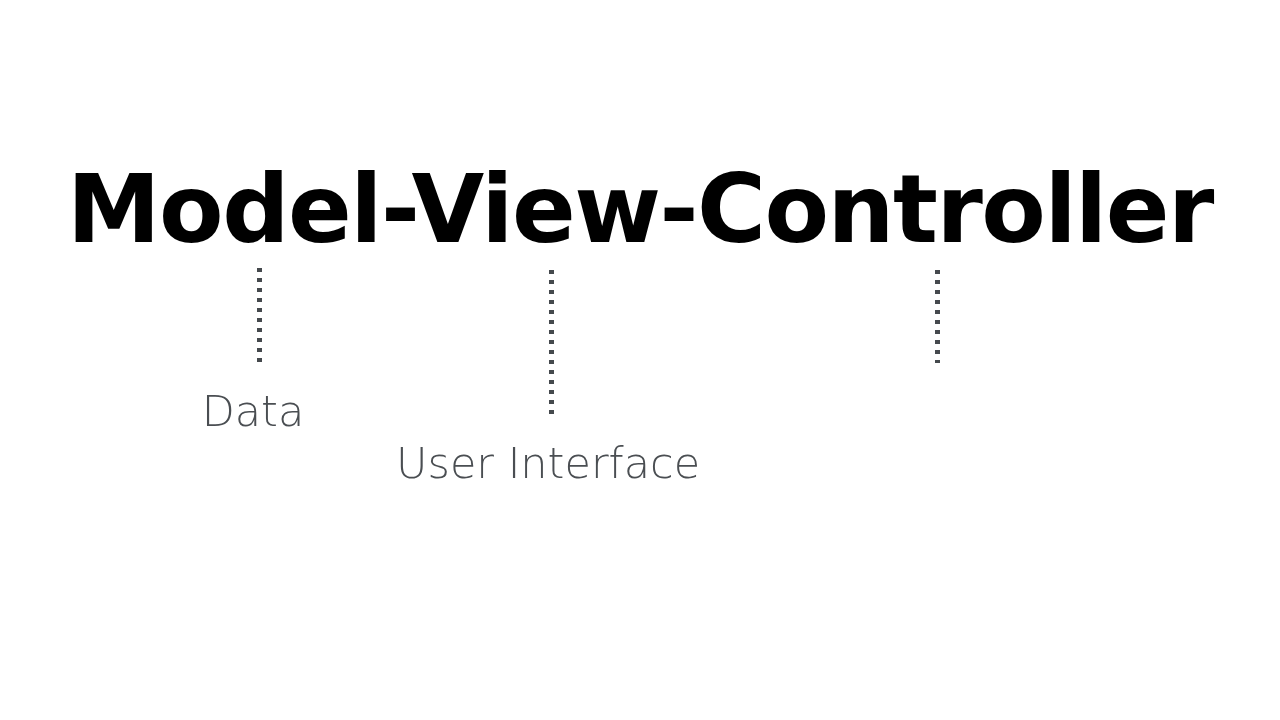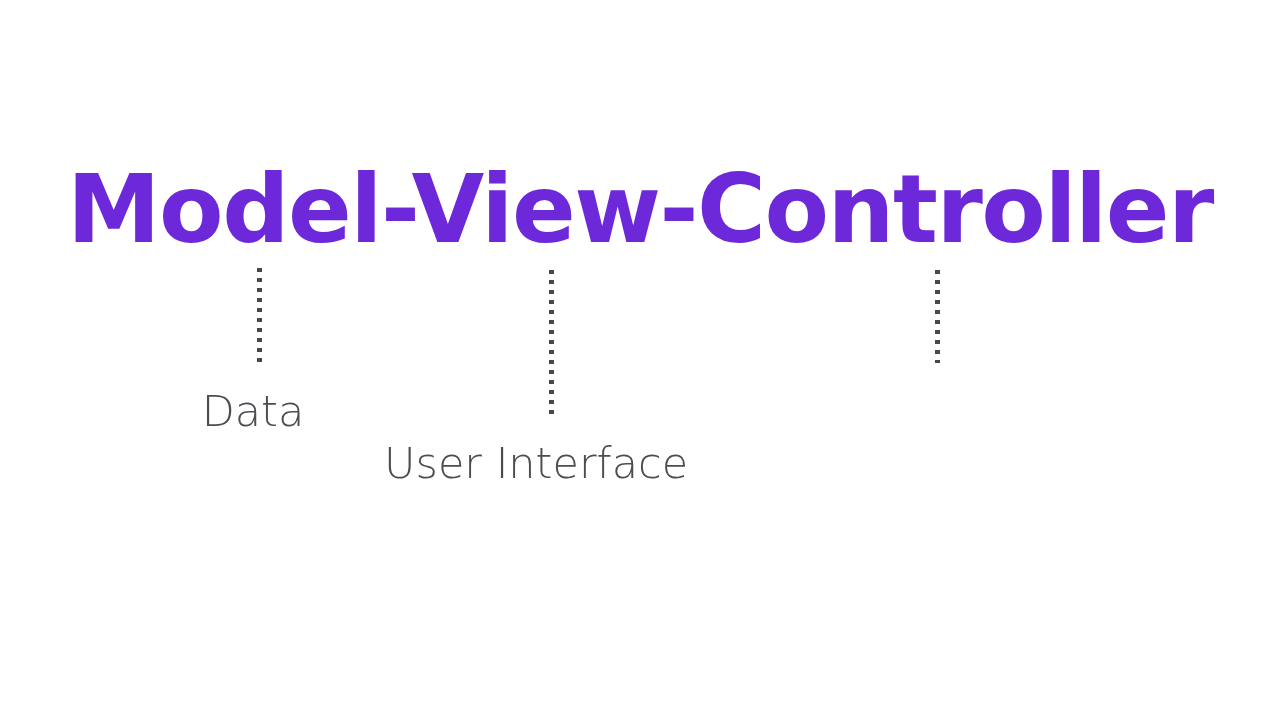--- a/index.html
+++ b/index.html
@@ -26,21 +26,21 @@
     position: absolute;
     left: 0;
     top: 160px;
     width: 1280px;
     text-align: center;
     font-family: "DejaVu Sans", sans-serif;
     font-weight: 700;
     font-size: 94px;
     letter-spacing: -1.5px;
     line-height: 100px;
-    color: #6d28d9;
+    color: #000000;
     white-space: nowrap;
   }
 
   
   .connector {
     position: absolute;
     width: 5px;
     background-image: linear-gradient(
       to bottom,
       #45494d 0px,
@@ -65,21 +65,21 @@
     color: #4a4e52;
     white-space: nowrap;
     text-align: center;
   }
   #label-data {
     left: 103px;
     top: 386px;
     width: 300px;
   }
   #label-user-interface {
-    left: 384px;
+    left: 396px;
     top: 438px;
     width: 300px;
   }
   #label-coordinator {
     left: 776px;
     top: 386px;
     width: 300px;
   }
 </style>
 </head>

